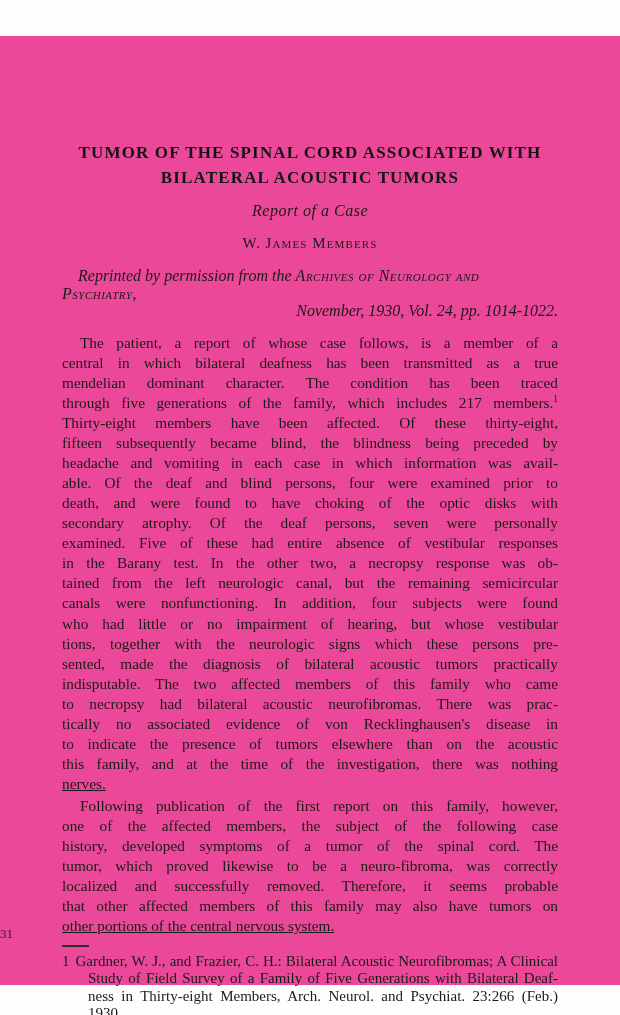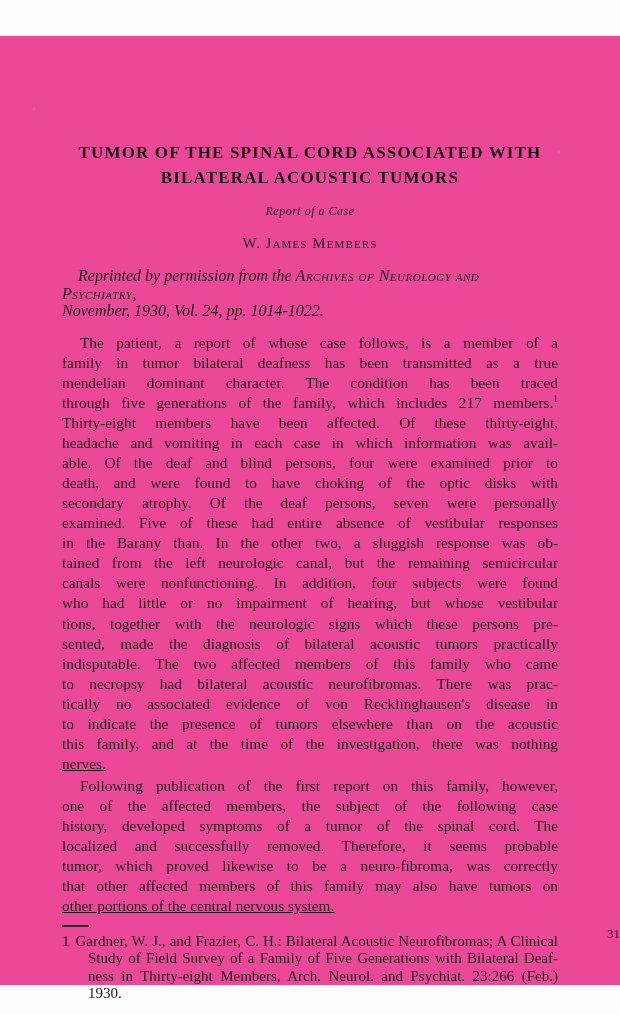--- a/index.html
+++ b/index.html
@@ -48,21 +48,21 @@
     line-height: 25px;
     letter-spacing: 1.15px;
     color: #141414;
   }
   .title-line { display: block; white-space: nowrap; }
 
   .subtitle {
     margin-top: 11px;
     text-align: center;
     font-style: italic;
-    font-size: 12px;
+    font-size: 16px;
     line-height: 20px;
     letter-spacing: .5px;
   }
 
   .byline {
     margin-top: 13px;
     text-align: center;
     font-size: 15px;
     line-height: 19px;
     letter-spacing: .9px;
@@ -73,21 +73,21 @@
   }
 
   .credit {
     margin-top: 14px;
     font-style: italic;
     font-size: 16px;
     line-height: 17.5px;
     text-align: left;
   }
   .credit .l1 { display: block; text-indent: 16px; }
-  .credit .l2 { display: block; }
+  .credit .l2 { display: block; text-align: right; }
   .credit .sc {
     font-variant: small-caps;
     font-style: italic;
     letter-spacing: .5px;
   }
 
   
   .body-block { margin-top: 13px; }
 
   .para { margin: 0; }
@@ -140,21 +140,21 @@
     white-space: normal;
   }
   .fn-marker { padding-right: 6px; }
 
   
   .folio {
     position: absolute;
     left: 0;
     top: 890px;
     width: 620px;
-    text-align: right;
+    text-align: left;
     font-size: 13px;
     color: #242424;
   }
 </style>
 </head>
 <body>
 
 <div class="page">
 
   <div class="speck" style="left:33px; top:72px; width:2px; height:2px;"></div>
@@ -178,49 +178,50 @@
 
     <div class="credit">
       <span class="l1"><span>Reprinted by permission from the</span> <span class="sc">Archives of Neurology and Psychiatry,</span></span>
       <span class="l2">November, 1930, Vol. 24, pp. 1014-1022.</span>
     </div>
 
     <div class="body-block">
 
       <p class="para">
         <span class="ln first">The patient, a report of whose case follows, is a member of a</span>
-        <span class="ln">family in tumor bilateral deafness has been transmitted as a true</span>
+        <span class="ln">central in which bilateral deafness has been transmitted as a true</span>
         <span class="ln">mendelian dominant character. The condition has been traced</span>
         <span class="ln"><span>through five generations of the family, which includes 217 members.</span><sup>1</sup></span>
         <span class="ln">Thirty-eight members have been affected. Of these thirty-eight,</span>
+        <span class="ln">fifteen subsequently became blind, the blindness being preceded by</span>
         <span class="ln">headache and vomiting in each case in which information was avail-</span>
         <span class="ln">able. Of the deaf and blind persons, four were examined prior to</span>
         <span class="ln">death, and were found to have choking of the optic disks with</span>
         <span class="ln">secondary atrophy. Of the deaf persons, seven were personally</span>
         <span class="ln">examined. Five of these had entire absence of vestibular responses</span>
-        <span class="ln">in the Barany than. In the other two, a sluggish response was ob-</span>
+        <span class="ln">in the Barany test. In the other two, a necropsy response was ob-</span>
         <span class="ln">tained from the left neurologic canal, but the remaining semicircular</span>
         <span class="ln">canals were nonfunctioning. In addition, four subjects were found</span>
         <span class="ln">who had little or no impairment of hearing, but whose vestibular</span>
         <span class="ln">tions, together with the neurologic signs which these persons pre-</span>
         <span class="ln">sented, made the diagnosis of bilateral acoustic tumors practically</span>
         <span class="ln">indisputable. The two affected members of this family who came</span>
         <span class="ln">to necropsy had bilateral acoustic neurofibromas. There was prac-</span>
         <span class="ln">tically no associated evidence of von Recklinghausen's disease in</span>
         <span class="ln">to indicate the presence of tumors elsewhere than on the acoustic</span>
         <span class="ln">this family, and at the time of the investigation, there was nothing</span>
         <span class="ln last">nerves.</span>
       </p>
 
       <p class="para">
         <span class="ln first">Following publication of the first report on this family, however,</span>
         <span class="ln">one of the affected members, the subject of the following case</span>
         <span class="ln">history, developed symptoms of a tumor of the spinal cord. The</span>
+        <span class="ln">tumor, which proved likewise to be a neuro-fibroma, was correctly</span>
         <span class="ln">localized and successfully removed. Therefore, it seems probable</span>
-        <span class="ln">tumor, which proved likewise to be a neuro-fibroma, was correctly</span>
         <span class="ln">that other affected members of this family may also have tumors on</span>
         <span class="ln last">other portions of the central nervous system.</span>
       </p>
 
     </div>
 
     <div class="fn-rule"></div>
 
     <div class="footnote">
       <span class="fn-line l1"><span class="fn-marker">1</span><span>Gardner, W. J., and Frazier, C. H.: Bilateral Acoustic Neurofibromas; A Clinical</span></span>

